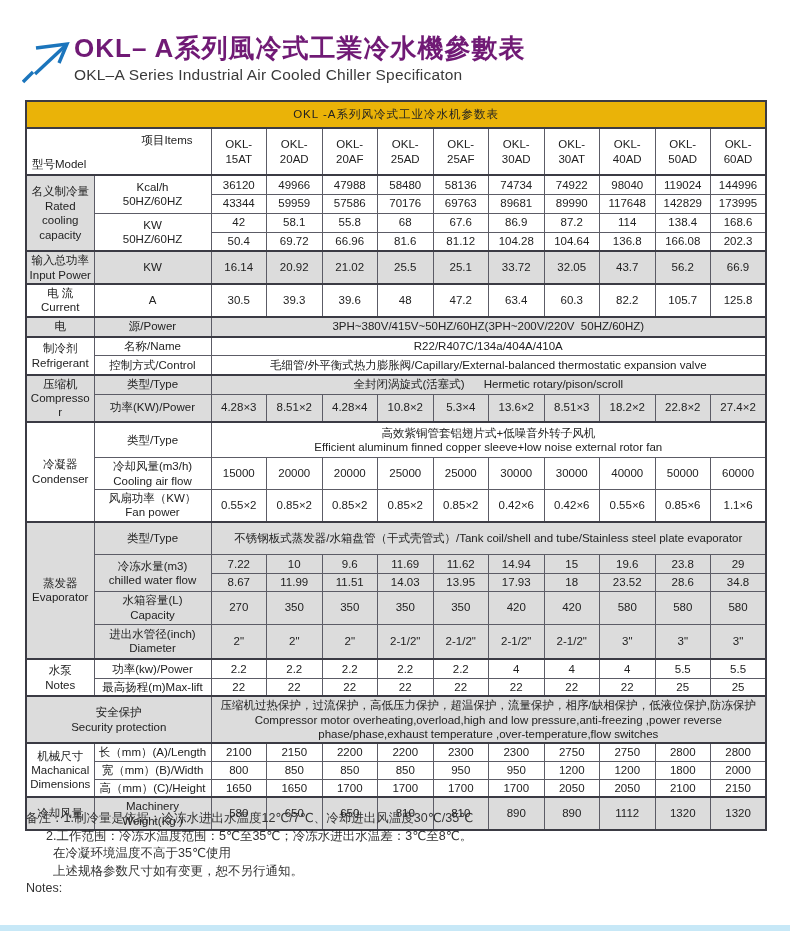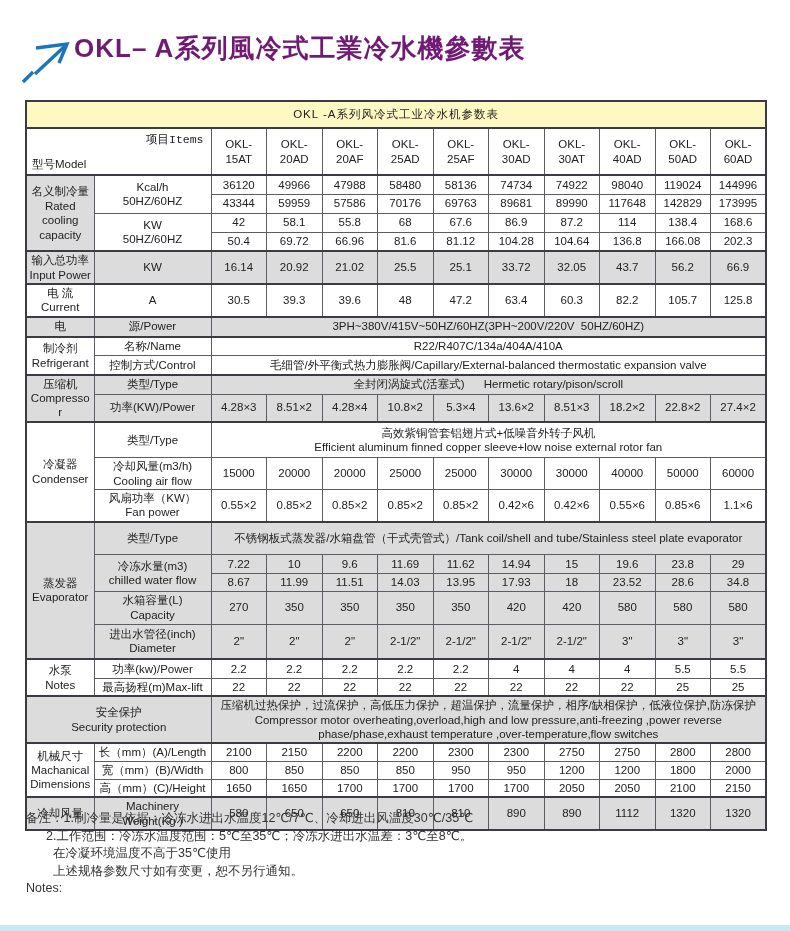--- a/index.html
+++ b/index.html
@@ -17,31 +17,31 @@
   table.spec{
     position:absolute;left:25px;top:100px;width:740px;
     border-collapse:collapse;table-layout:fixed;
   }
   table.spec td,table.spec th{
     border:1px solid #5c5c66;text-align:center;vertical-align:middle;
     padding:1px 2px;font-size:11.5px;line-height:1.25;color:#222;
     white-space:pre-line;word-wrap:break-word;font-weight:normal;
   }
   th.tbl-title{
-    background:#fef9c3;color:#ffffff;font-size:16px;font-weight:bold;
+    background:#eab308;color:#ffffff;font-size:16px;font-weight:bold;
     height:23px;border:1px solid #29abe2;letter-spacing:1px;white-space:nowrap;
   }
   tr.models th{height:31px;background:#ffffff;}
   th.corner{
     position:relative;background:#dcdcdc;
     background-image:linear-gradient(to bottom right,
       rgba(0,0,0,0) calc(50% - 0.8px), #5c5c66 50%, rgba(0,0,0,0) calc(50% + 0.8px));
   }
   th.corner .c-model{position:absolute;left:5px;bottom:3px;font-size:11.5px;}
-  th.corner .c-items{position:absolute;right:7px;top:4px;font-size:11.5px;font-family:Liberation Mono, monospace;}
+  th.corner .c-items{position:absolute;right:18px;top:4px;font-size:11.5px;}
   td.lab,td.sub{font-size:11.5px;}
   td.gray{background:#dcdcdc;}
   tr.shade td{background:#dcdcdc;}
   td.val{font-size:12px;}
   td.span{font-size:11.5px;}
   tr.sec td{border-top:2px solid #3b3b44;}
   table.spec{border:2px solid #3b3b44;}
   tr.models th{border-bottom:2px solid #3b3b44;border-top:2px solid #3b3b44;}
   
   .notes{position:absolute;left:26px;top:810px;width:740px;font-size:12.5px;
@@ -55,20 +55,21 @@
 <body>
 
 <div class="page-header">
   <svg class="logo" viewBox="0 0 50 48" fill="none">
     <path d="M14 11 L45 7 L37 26" stroke="#1b75bc" stroke-width="3.4" fill="none"></path>
     <path d="M43 9 L13 37" stroke="#1b75bc" stroke-width="3.4"></path>
     <path d="M11 35 L1 45" stroke="#1b75bc" stroke-width="3.4"></path>
   </svg>
   <div class="titles">
     <div class="title-zh">OKL– A系列風冷式工業冷水機參數表</div>
+    <div class="title-en">OKL–A Series Industrial Air Cooled Chiller Specificaton</div>
   </div>
 </div>
 
 <table class="spec">
   <colgroup>
     <col style="width:68px">
       <col style="width:117px">
     <col style="width:55.5px">
       <col style="width:55.5px">
       <col style="width:55.5px">

